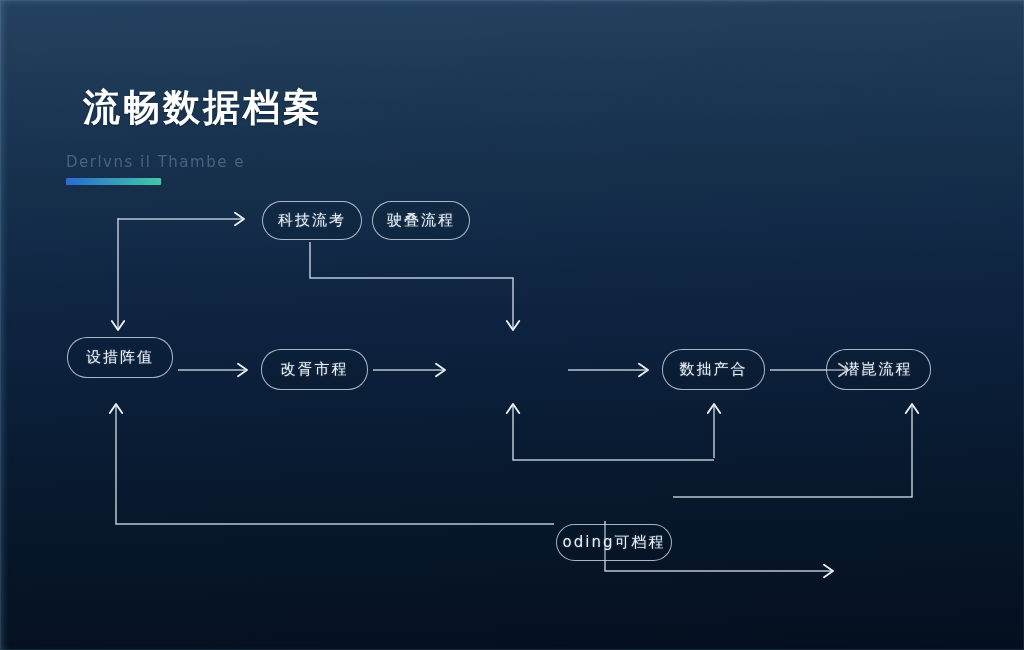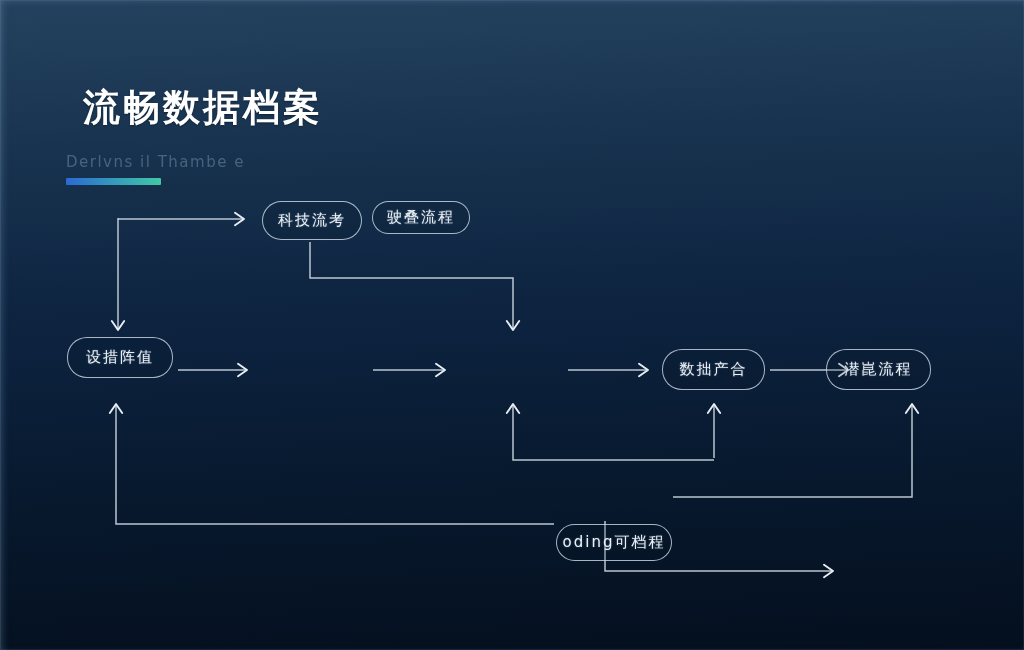--- a/index.html
+++ b/index.html
@@ -74,20 +74,21 @@
           <polyline points="770,370 848,370" fill="none" stroke="#d3dde6" stroke-width="1.5" stroke-opacity="0.88" marker-end="url(#arrowhead)"></polyline>
           <polyline points="714,460 513,460 513,404" fill="none" stroke="#d3dde6" stroke-width="1.5" stroke-opacity="0.88" marker-end="url(#arrowhead)"></polyline>
           <polyline points="714,458 714,404" fill="none" stroke="#d3dde6" stroke-width="1.5" stroke-opacity="0.88" marker-end="url(#arrowhead)"></polyline>
           <polyline points="554,524 116,524 116,404" fill="none" stroke="#d3dde6" stroke-width="1.5" stroke-opacity="0.88" marker-end="url(#arrowhead)"></polyline>
           <polyline points="673,497 912,497 912,404" fill="none" stroke="#d3dde6" stroke-width="1.5" stroke-opacity="0.88" marker-end="url(#arrowhead)"></polyline>
           <polyline points="605,521 605,571 833,571" fill="none" stroke="#d3dde6" stroke-width="1.5" stroke-opacity="0.88" marker-end="url(#arrowhead)"></polyline>
         </g>
     </svg>
 
   <div class="flow-node" style="left: 262px; top: 201px; width: 100px; height: 39px;">科技流考</div>
-      <div class="flow-node" style="left: 372px; top: 201px; width: 98px; height: 33px;">驶叠流程</div>
+      <div class="flow-node" style="left: 372px; top: 201px; width: 98px; height: 39px;">驶叠流程</div>
       <div class="flow-node" style="left: 67px; top: 337px; width: 106px; height: 41px;">设措阵值</div>
+      <div class="flow-node" style="left: 261px; top: 349px; width: 107px; height: 41px;">改胥市程</div>
       <div class="flow-node" style="left: 662px; top: 349px; width: 103px; height: 41px;">数拙产合</div>
       <div class="flow-node" style="left: 826px; top: 349px; width: 105px; height: 41px;">潜崑流程</div>
       <div class="flow-node" style="left: 556px; top: 484px; width: 116px; height: 37px; margin-top: 40px;">oding可档程</div>
     </div>
 
 </div>
 
 </body></html>

